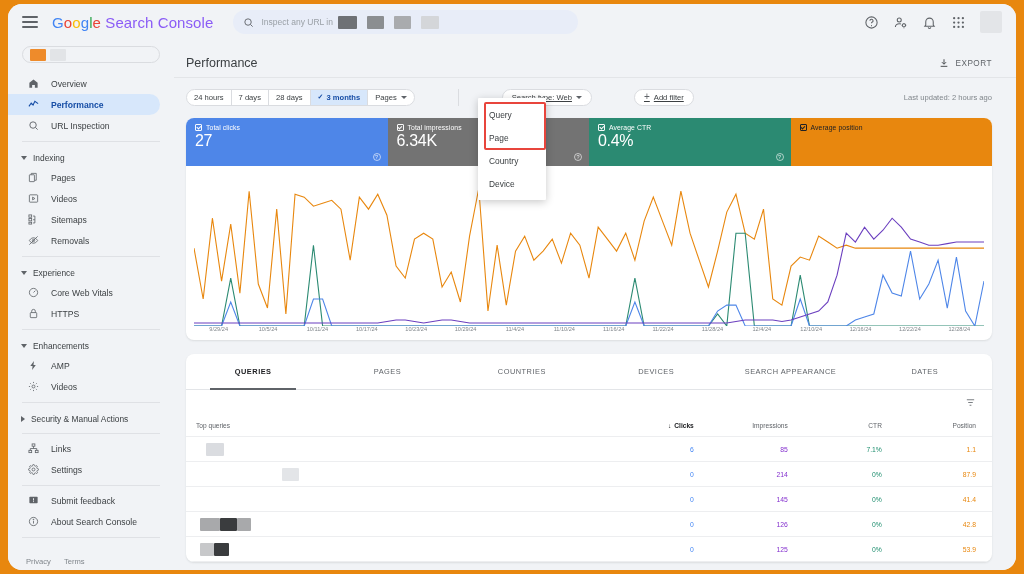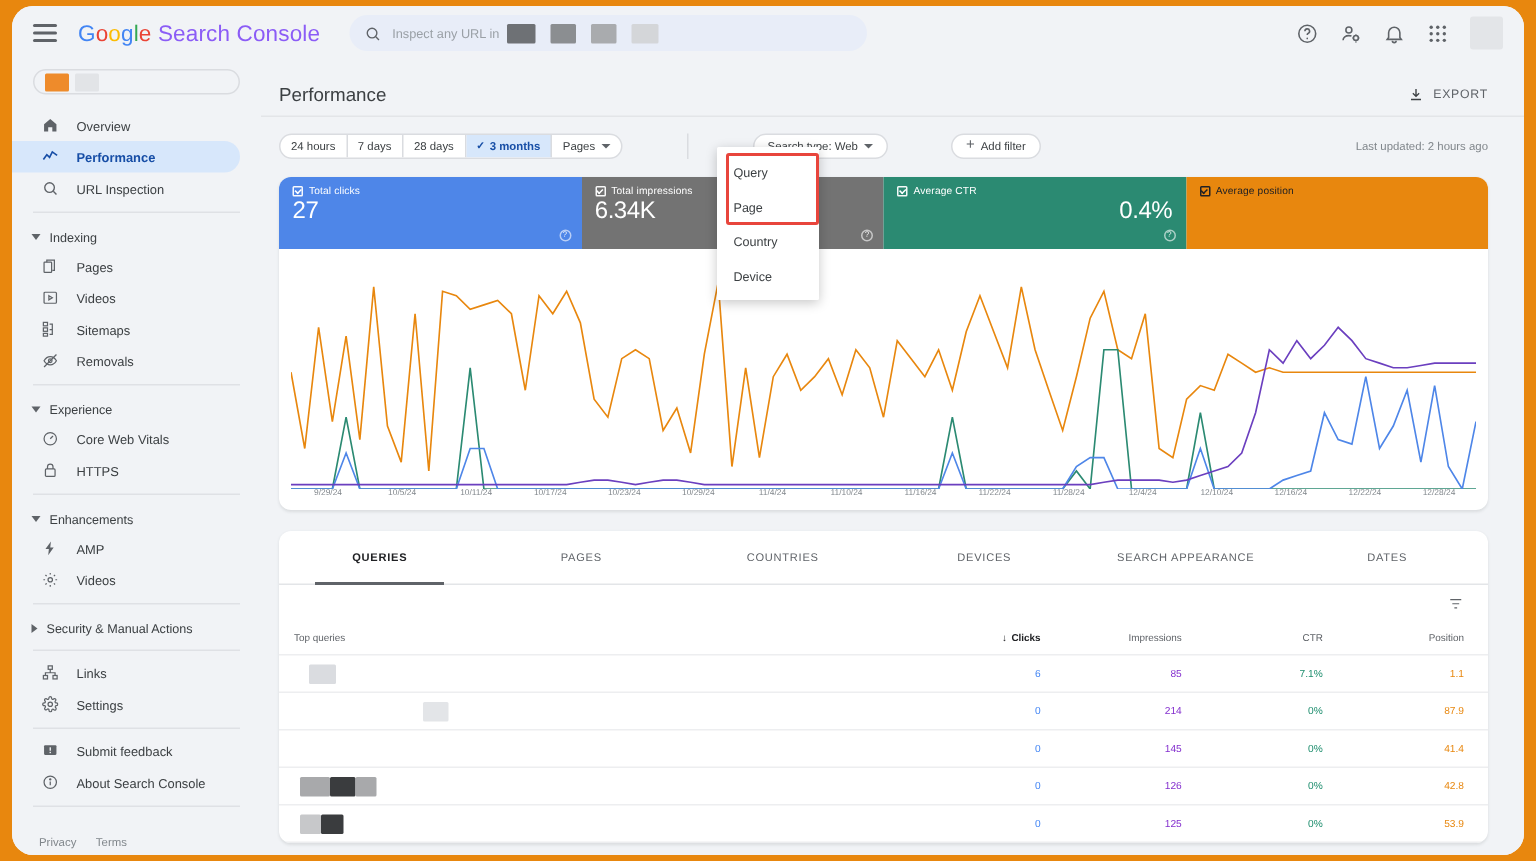--- a/index.html
+++ b/index.html
@@ -90,33 +90,33 @@
   .caret.right { border:none; border-top:3.5px solid transparent;border-bottom:3.5px solid transparent;border-left:4px solid #5F6368;}
   .nav-sep { height:1px; background:#DFE1E5; margin:5px 14px 4px 14px;}
   .sidebar-bottom { margin-top:auto; padding-bottom:4px;}
   .legal { display:flex; gap:13px; padding:5px 0 0 18px; }
   .legal span { font-size:7.6px; color:#80868B;margin-top:10px;}
 
   
   .main { flex:1; background:#F1F3F6; position:relative; overflow:hidden;}
   .page-head { display:flex; align-items:center; padding: 11px 24px 0 12px; height: 34px;}
   .page-title { font-size: 12.5px; color:#3C4043;}
-  .export-btn { margin-left:auto; display:flex; align-items:center; gap:6px; cursor:pointer;}
+  .export-btn { margin-left:auto; display:flex; align-items:flex-end; gap:6px; cursor:pointer;}
   .export-btn .txt { font-size:8.2px; color:#5F6368; letter-spacing:.5px;}
   .divider-h { height:1px; background:#E3E5E8; margin: 3px 0 0 0;}
 
   .filter-row { display:flex; align-items:center; padding: 8px 24px 0 12px; height:30px; position:relative;gap:32px;}
   .seg-group { display:flex; border:1px solid #DADCE0; border-radius:12px; overflow:hidden; height:17px; background:#fff;}
   .seg { display:flex; align-items:center; padding: 0 7px; font-size:7.6px; color:#3C4043; border-right:1px solid #DADCE0; cursor:pointer; white-space:nowrap;}
   .seg:last-child{border-right:none;}
   .seg.sel { background:#D7E7FB; color:#174EA6; font-weight:bold; gap:3px;}
   .seg .chk { font-size:7px; color:#174EA6;}
   .seg .dd { width:0;height:0;border-left:3px solid transparent;border-right:3px solid transparent;border-top:3.5px solid #5F6368; margin-left:4px;}
   .vline { width:1px; height:17px; background:#DADCE0; margin: 0 11px;}
-  .pill-btn { display:flex; align-items:center; height:17px; border:1px solid #DADCE0; border-radius:9px; background:#fff; padding:0 9px; font-size:7.6px; color:#3C4043; cursor:pointer; white-space:nowrap; gap:4px;}
+  .pill-btn { display:flex; align-items:center; height:17px; border:1px solid #DADCE0; border-radius:9px; background:#fff; padding:0 9px; font-size:7.6px; color:#3C4043; cursor:pointer; white-space:nowrap; gap:4px;text-decoration:underline;}
   .pill-btn .dd { width:0;height:0;border-left:3px solid transparent;border-right:3px solid transparent;border-top:3.5px solid #5F6368;}
   .pill-btn .plus { font-size:10px; color:#5F6368; line-height:1;}
   .last-updated { margin-left:auto; font-size:7.6px; color:#80868B; white-space:nowrap;}
 
   
   .dropdown {
     position:absolute; left: 304px; top: 58px;
     width: 68px; background:#fff;
     box-shadow: 0 2px 8px rgba(0,0,0,.22);
     border-radius: 1px; z-index: 40;
@@ -468,21 +468,21 @@
             <div class="qmark">?</div>
           </div>
           <div class="metric m2" style="background: #737373;">
             <div class="mhead">
                 <span class="chkbox"></span>
                 <span class="mlabel">Total impressions</span>
               </div>
             <div class="mval">6.34K</div>
             <div class="qmark">?</div>
           </div>
-          <div class="metric m3" style="background: rgb(43, 138, 114); text-align: right;">
+          <div class="metric m3" style="background: rgb(43, 138, 114);">
             <div class="mhead">
                 <span class="chkbox"></span>
                 <span class="mlabel">Average CTR</span>
               </div>
             <div class="mval">0.4%</div>
             <div class="qmark">?</div>
           </div>
           <div class="metric m4" style="background: rgb(232, 135, 14);">
             <div class="mhead">
                 <span class="chkbox"></span>

